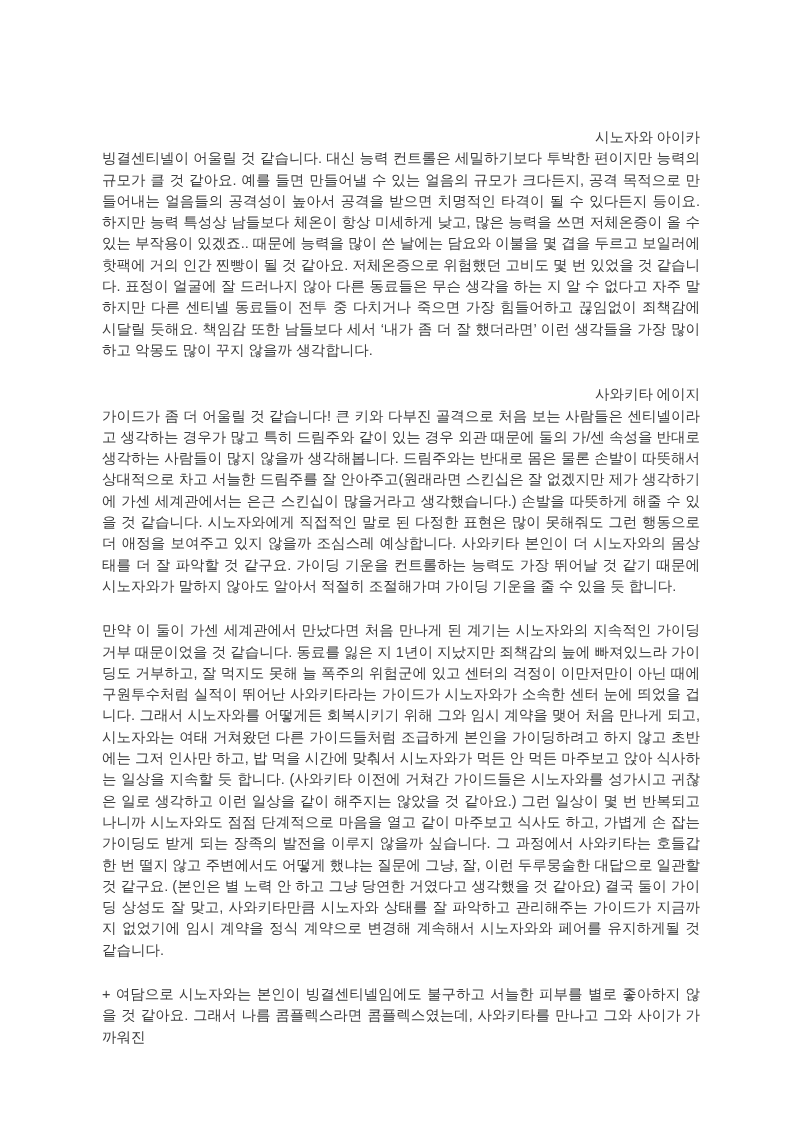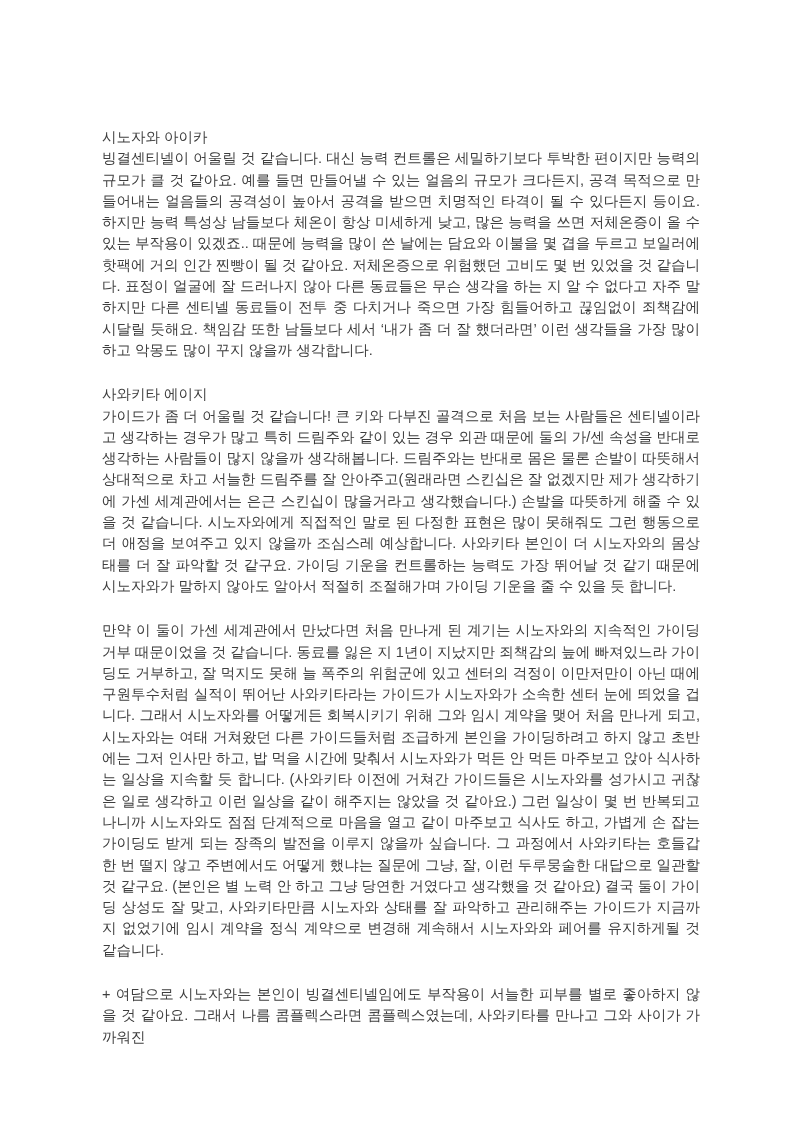--- a/index.html
+++ b/index.html
@@ -18,22 +18,23 @@
     position: absolute;
     left: 102px;
     top: 127px;
     width: 598px;
     font-family: "Liberation Sans", "DejaVu Sans", sans-serif;
     font-size: 14.5px;
     line-height: 21.3px;
     color: #3d3d3d;
   }
   .section-title {
-    text-align: left;
+    text-align: right;
     white-space: nowrap;
+    font-family: Liberation Serif, serif;
   }
   .para {
     margin: 0;
     text-align: justify;
     word-break: normal;
     overflow-wrap: break-word;
   }
   .gap-above {
     margin-top: 23px;
   }
@@ -47,16 +48,16 @@
     <div class="section-title">시노자와 아이카</div>
 
     <p class="para">빙결센티넬이 어울릴 것 같습니다. 대신 능력 컨트롤은 세밀하기보다 투박한 편이지만 능력의 규모가 클 것 같아요. 예를 들면 만들어낼 수 있는 얼음의 규모가 크다든지, 공격 목적으로 만들어내는 얼음들의 공격성이 높아서 공격을 받으면 치명적인 타격이 될 수 있다든지 등이요. 하지만 능력 특성상 남들보다 체온이 항상 미세하게 낮고, 많은 능력을 쓰면 저체온증이 올 수 있는 부작용이 있겠죠.. 때문에 능력을 많이 쓴 날에는 담요와 이불을 몇 겹을 두르고 보일러에 핫팩에 거의 인간 찐빵이 될 것 같아요. 저체온증으로 위험했던 고비도 몇 번 있었을 것 같습니다. 표정이 얼굴에 잘 드러나지 않아 다른 동료들은 무슨 생각을 하는 지 알 수 없다고 자주 말 하지만 다른 센티넬 동료들이 전투 중 다치거나 죽으면 가장 힘들어하고 끊임없이 죄책감에 시달릴 듯해요. 책임감 또한 남들보다 세서 ‘내가 좀 더 잘 했더라면’ 이런 생각들을 가장 많이 하고 악몽도 많이 꾸지 않을까 생각합니다.</p>
 
     <div class="section-title gap-above">사와키타 에이지</div>
 
     <p class="para">가이드가 좀 더 어울릴 것 같습니다! 큰 키와 다부진 골격으로 처음 보는 사람들은 센티넬이라고 생각하는 경우가 많고 특히 드림주와 같이 있는 경우 외관 때문에 둘의 가/센 속성을 반대로 생각하는 사람들이 많지 않을까 생각해봅니다. 드림주와는 반대로 몸은 물론 손발이 따뜻해서 상대적으로 차고 서늘한 드림주를 잘 안아주고(원래라면 스킨십은 잘 없겠지만 제가 생각하기에 가센 세계관에서는 은근 스킨십이 많을거라고 생각했습니다.) 손발을 따뜻하게 해줄 수 있을 것 같습니다. 시노자와에게 직접적인 말로 된 다정한 표현은 많이 못해줘도 그런 행동으로 더 애정을 보여주고 있지 않을까 조심스레 예상합니다. 사와키타 본인이 더 시노자와의 몸상태를 더 잘 파악할 것 같구요. 가이딩 기운을 컨트롤하는 능력도 가장 뛰어날 것 같기 때문에 시노자와가 말하지 않아도 알아서 적절히 조절해가며 가이딩 기운을 줄 수 있을 듯 합니다.</p>
 
     <p class="para gap-above">만약 이 둘이 가센 세계관에서 만났다면 처음 만나게 된 계기는 시노자와의 지속적인 가이딩 거부 때문이었을 것 같습니다. 동료를 잃은 지 1년이 지났지만 죄책감의 늪에 빠져있느라 가이딩도 거부하고, 잘 먹지도 못해 늘 폭주의 위험군에 있고 센터의 걱정이 이만저만이 아닌 때에 구원투수처럼 실적이 뛰어난 사와키타라는 가이드가 시노자와가 소속한 센터 눈에 띄었을 겁니다. 그래서 시노자와를 어떻게든 회복시키기 위해 그와 임시 계약을 맺어 처음 만나게 되고, 시노자와는 여태 거쳐왔던 다른 가이드들처럼 조급하게 본인을 가이딩하려고 하지 않고 초반에는 그저 인사만 하고, 밥 먹을 시간에 맞춰서 시노자와가 먹든 안 먹든 마주보고 앉아 식사하는 일상을 지속할 듯 합니다. (사와키타 이전에 거쳐간 가이드들은 시노자와를 성가시고 귀찮은 일로 생각하고 이런 일상을 같이 해주지는 않았을 것 같아요.) 그런 일상이 몇 번 반복되고 나니까 시노자와도 점점 단계적으로 마음을 열고 같이 마주보고 식사도 하고, 가볍게 손 잡는 가이딩도 받게 되는 장족의 발전을 이루지 않을까 싶습니다. 그 과정에서 사와키타는 호들갑 한 번 떨지 않고 주변에서도 어떻게 했냐는 질문에 그냥, 잘, 이런 두루뭉술한 대답으로 일관할 것 같구요. (본인은 별 노력 안 하고 그냥 당연한 거였다고 생각했을 것 같아요) 결국 둘이 가이딩 상성도 잘 맞고, 사와키타만큼 시노자와 상태를 잘 파악하고 관리해주는 가이드가 지금까지 없었기에 임시 계약을 정식 계약으로 변경해 계속해서 시노자와와 페어를 유지하게될 것 같습니다.</p>
 
-    <p class="para gap-above">+ 여담으로 시노자와는 본인이 빙결센티넬임에도 부작용이 서늘한 피부를 별로 좋아하지 않을 것 같아요. 그래서 나름 콤플렉스라면 콤플렉스였는데, 사와키타를 만나고 그와 사이가 가까워진</p>
+    <p class="para gap-above">+ 여담으로 시노자와는 본인이 빙결센티넬임에도 불구하고 서늘한 피부를 별로 좋아하지 않을 것 같아요. 그래서 나름 콤플렉스라면 콤플렉스였는데, 사와키타를 만나고 그와 사이가 가까워진</p>
 
   </div>
 </div>
 
 </body></html>

